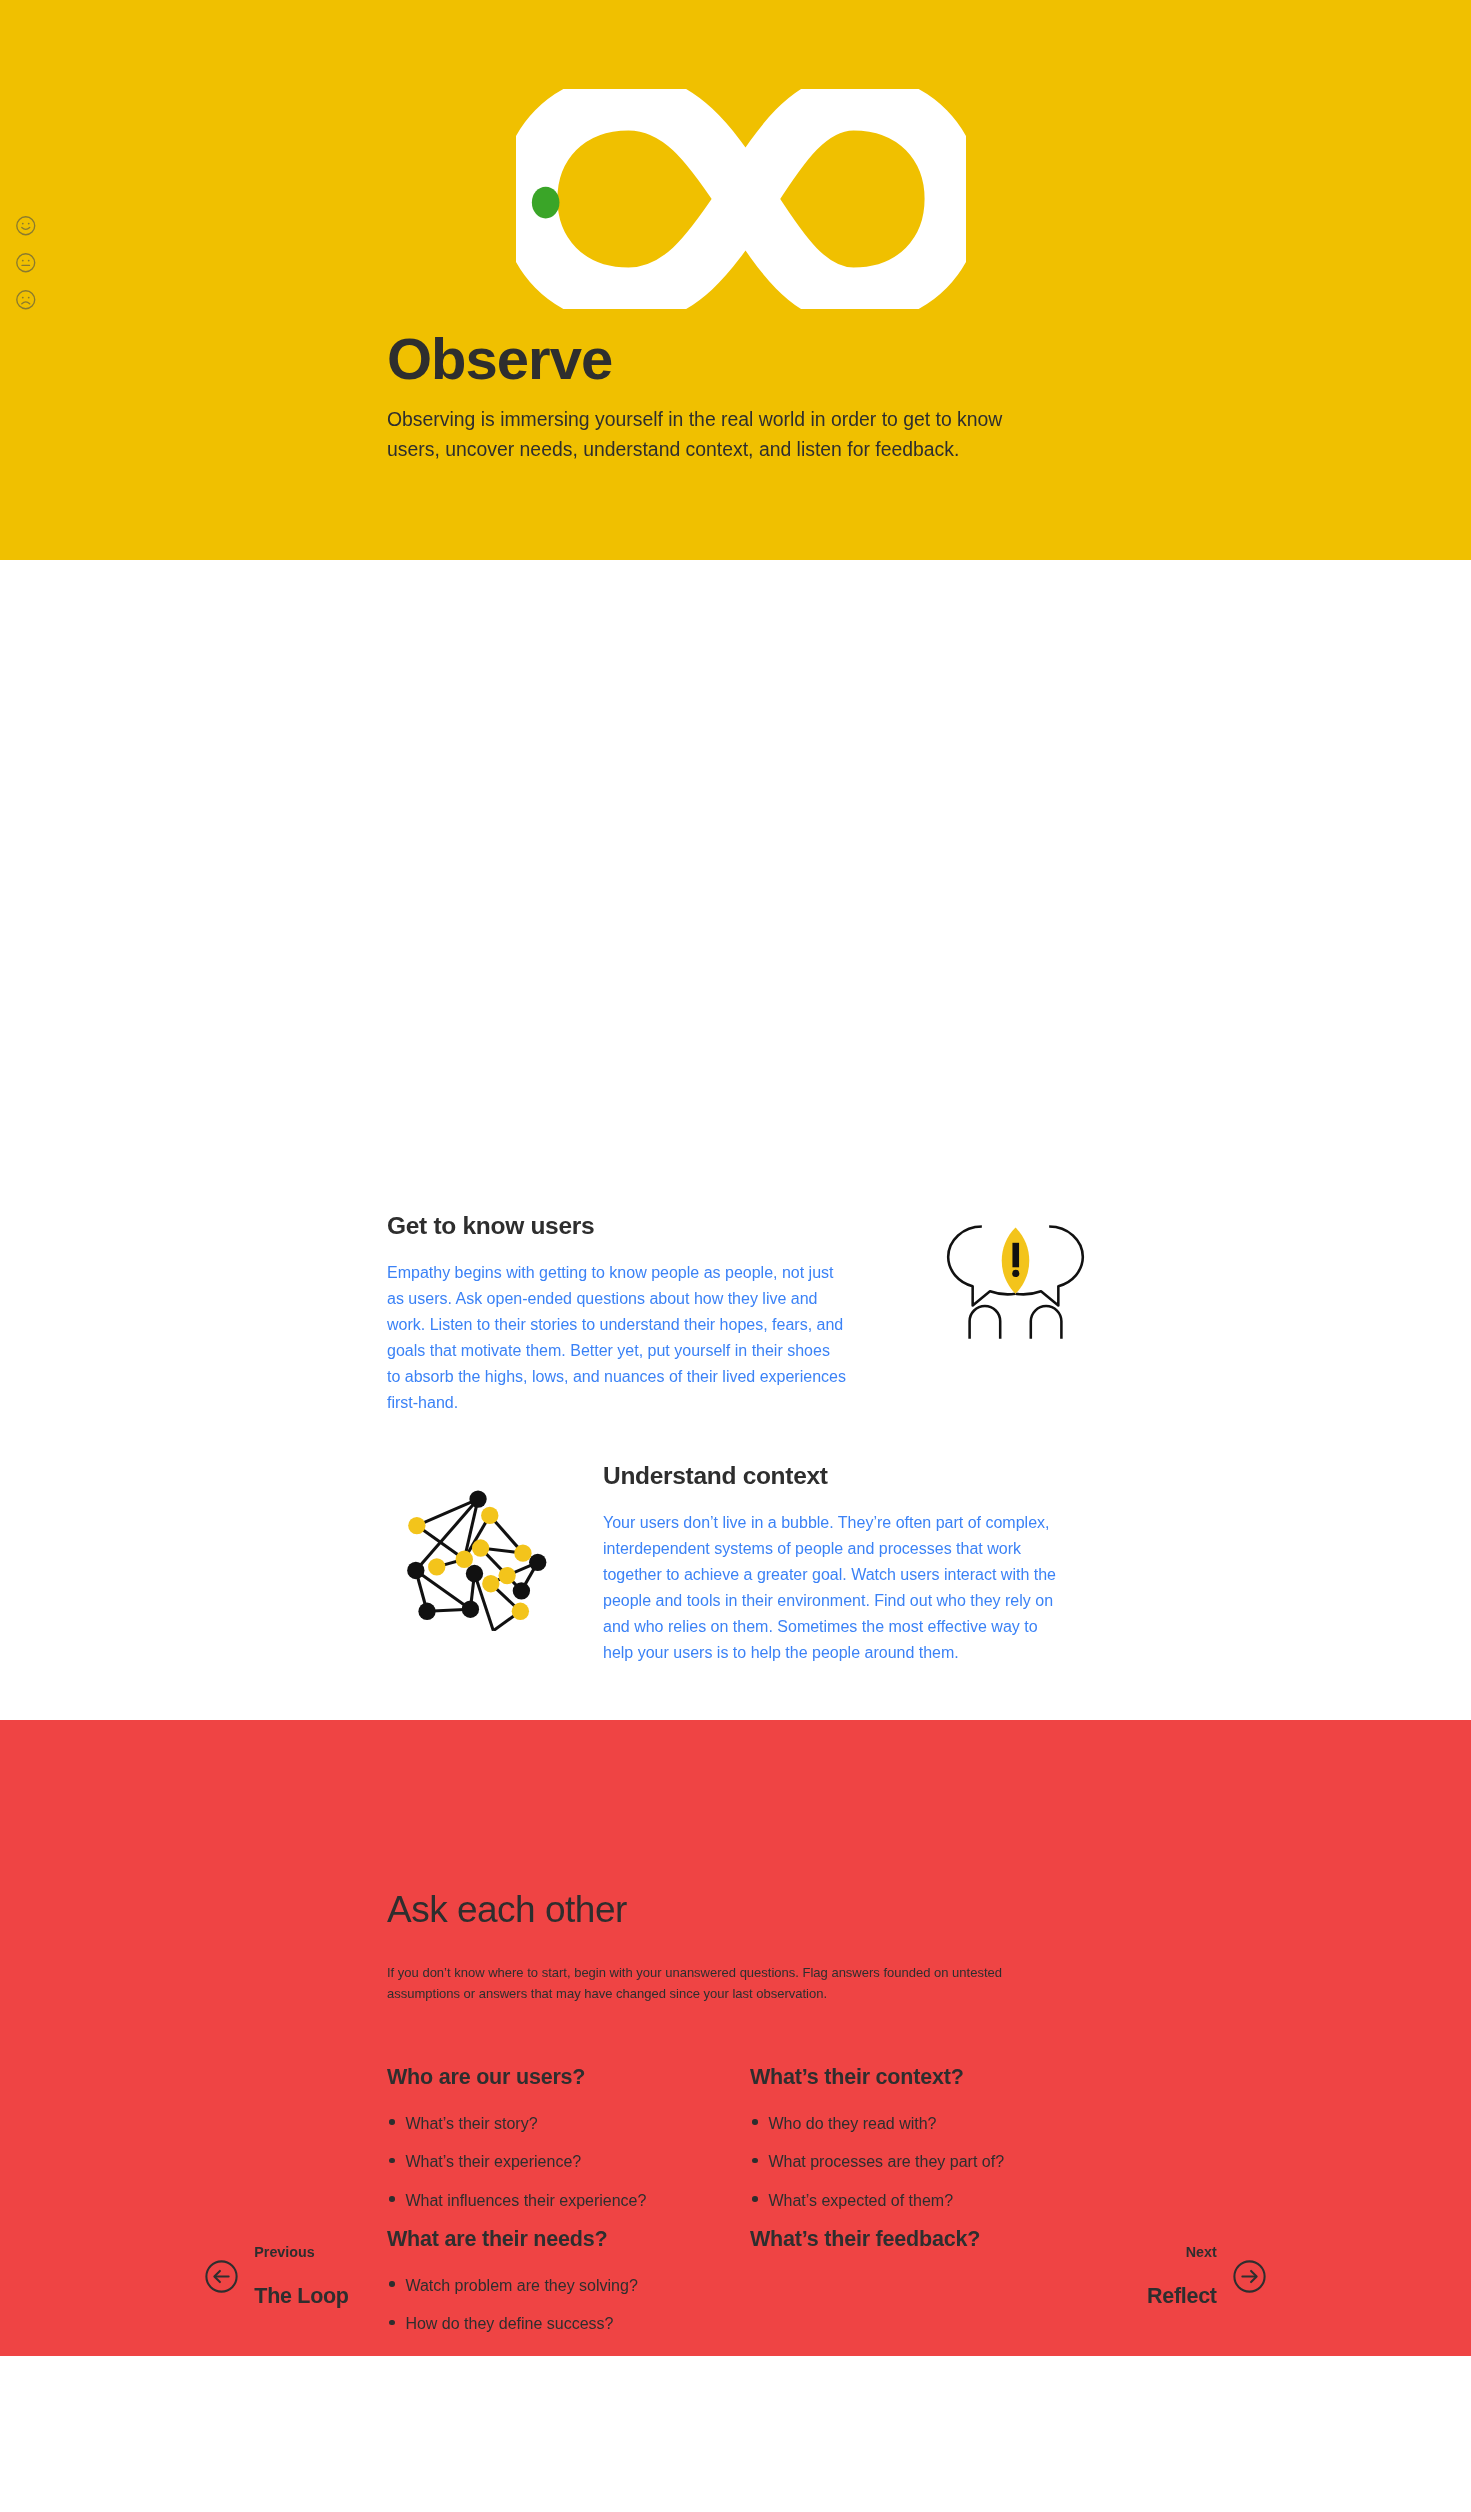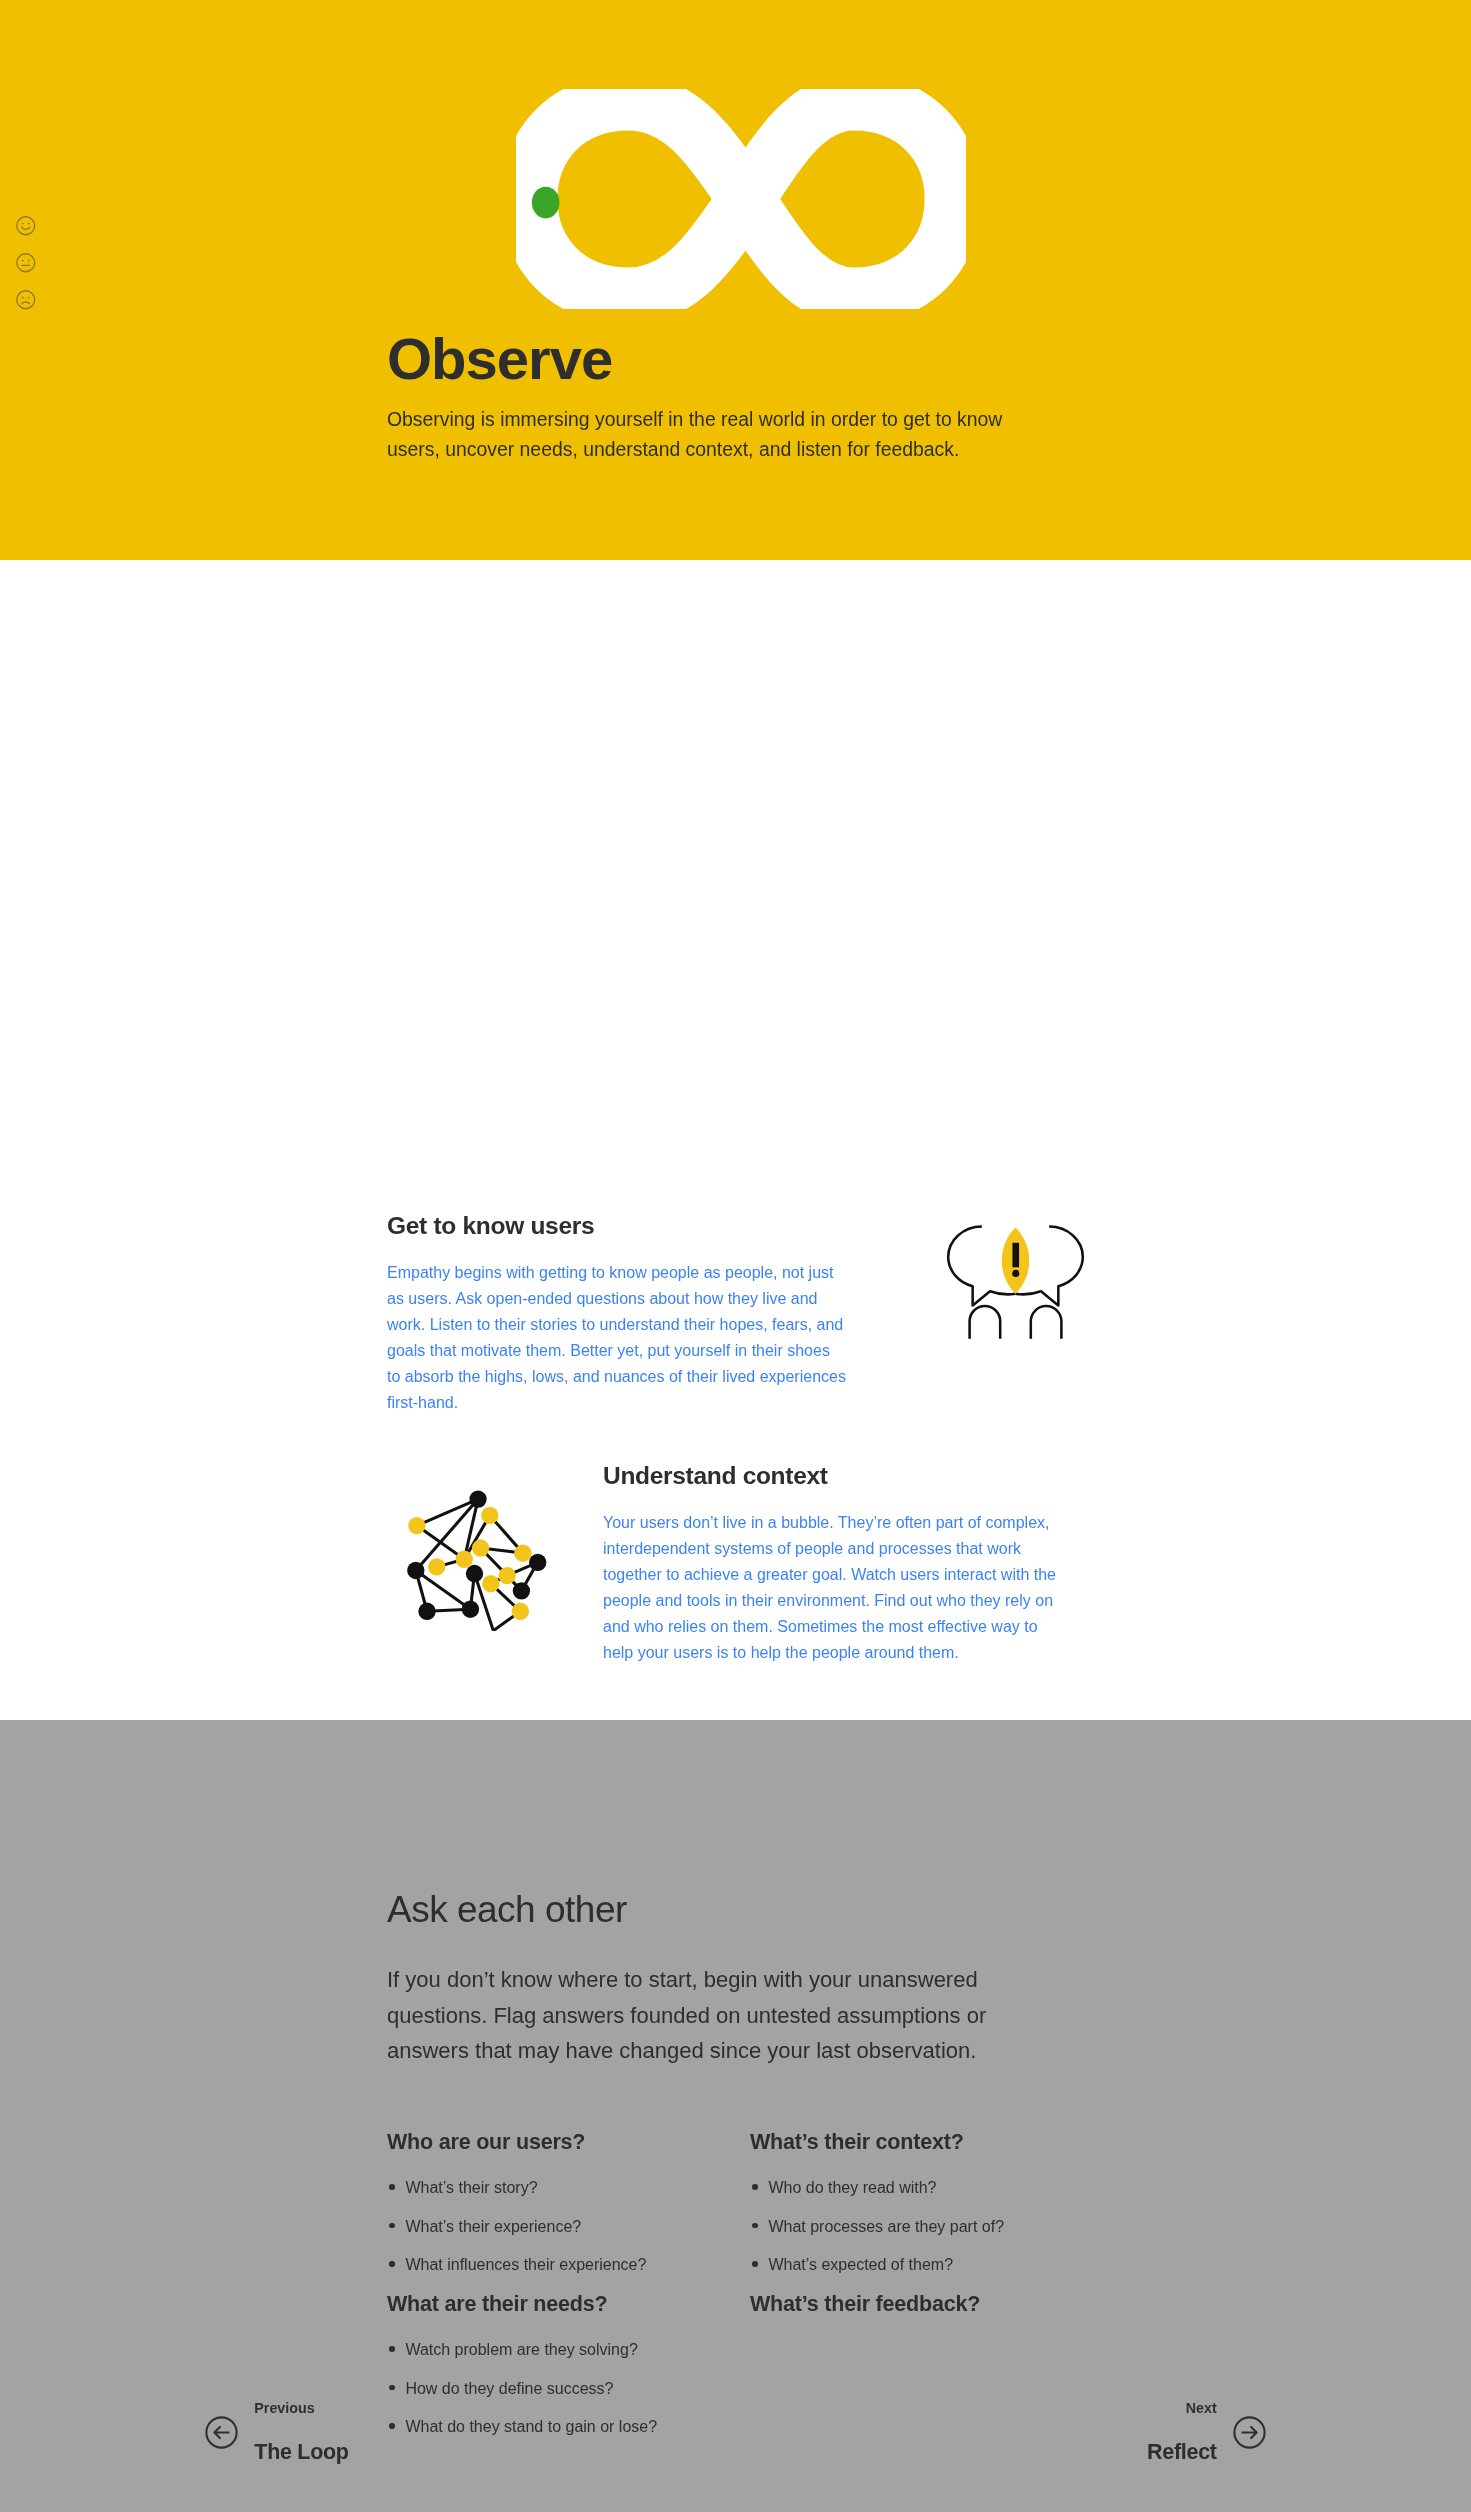--- a/index.html
+++ b/index.html
@@ -93,36 +93,36 @@
 
   #block-users .block-art   {position:absolute;left:521px;top:5.1px;}
   #block-needs .block-art   {position:absolute;left:521px;top:20.4px;}
   #block-context .block-text{margin-left:245px;}
   #block-context .block-art {position:absolute;left:10.2px;top:0px;}
   #block-feedback .block-text{margin-left:245px;}
   #block-feedback .block-art{position:absolute;left:10.2px;top:20.4px;}
 
   
   .ask{
-    background:#a3a3a3;
+    background:#ef4444;
     padding:169px 8px 0 0;
     position:relative;
-    height:792px;
+    height:636px;
   }
   .ask-inner{padding-left:387px;}
   .ask h2{
     font-size:37px;
     font-weight:400;
     letter-spacing:-0.5px;
     color:#2e2e2e;
     margin-bottom:31px;
   }
   .ask-lead{
     width:675px;
-    font-size:22px;
+    font-size:13px;
     line-height:1.62;
     color:#2e2e2e;
     margin-bottom:61px;
   }
   .qgrid{
     display:grid;
     grid-template-columns:363px 363px;
     width:731px;
   }
   .qcol h3{

